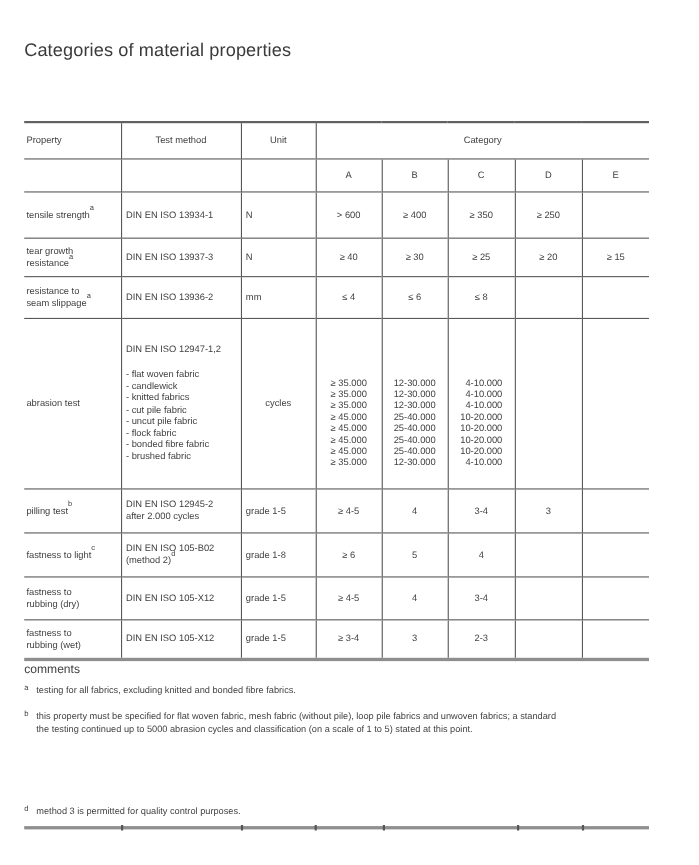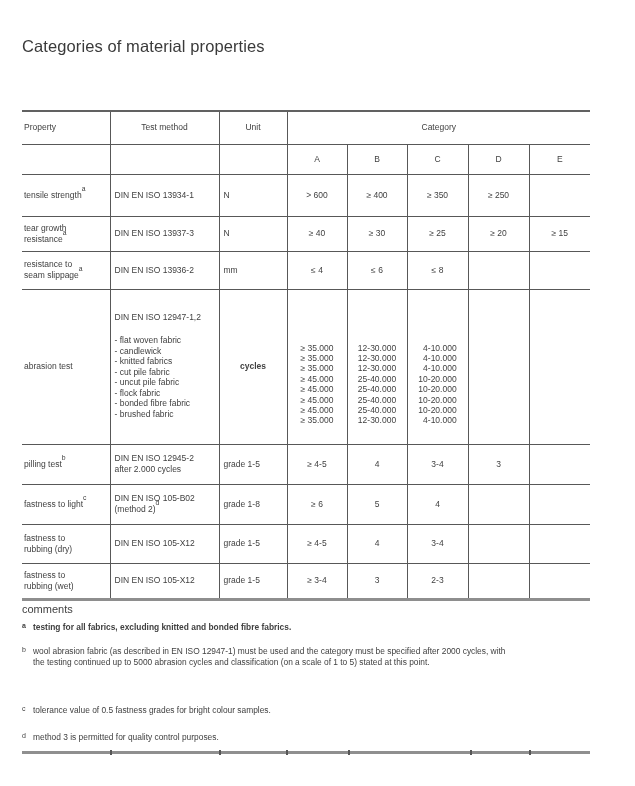--- a/index.html
+++ b/index.html
@@ -20,35 +20,35 @@
   .props td {
     border-left:1px solid #585858; border-top:1px solid #585858;
     vertical-align:middle; padding:1px 2px; line-height:11px; overflow:hidden;
   }
   .props tr.h1r td { border-top:none; }
   .props td.c0 { border-left:none; padding-left:2px; }
   .props td.hc { text-align:center; }
   .props td.hl { text-align:left; }
   .props td.m  { padding-left:4px;margin-top:43px; }
   .props td.u  { padding-left:4px; }
-  .props td.uc { text-align:center; padding-left:2px;font-weight:bold; }
+  .props td.uc { text-align:center; padding-left:2px; }
   .props td.v  { text-align:center; }
   sup.ts { font-size:6.8px; line-height:0; position:relative; top:-3px; }
   
   td.abr-m { vertical-align:top; padding-top:22px; }
   td.abr-m .t { line-height:10.5px; }
   td.abr-m .list { margin-top:13px; line-height:10.5px; }
   td.abr-u { vertical-align:middle; }
   td.abr-v { vertical-align:top; padding-top:53px; text-align:center; }
   td.abr-v .nums { display:inline-block; text-align:right; line-height:10.4px; }
   
   .comments { position:absolute; left:22px; top:603px; font-size:11px; }
   .fn { position:absolute; left:22px; padding-left:11px; font-size:8.4px; line-height:11.2px; white-space:nowrap; }
   .fn .mk { position:absolute; left:0; top:-2px; font-size:7px; }
-  .fn-a { top:622px;font-weight:bold; }
+  .fn-a { top:622px; }
   .fn-b { top:646px; }
   .fn-c { top:705px; }
   .fn-d { top:732px; }
   .stub { position:absolute; left:22px; top:751px; width:568px; height:3px; background:#8f8f8f; }
   .stub .tick { position:absolute; top:-1px; width:2px; height:5px; background:#565656; }
 </style>
 </head>
 <body>
 
 <div class="page">
@@ -255,28 +255,24 @@
 
   <div class="comments">comments</div>
 
   <div class="fn fn-a">
     <span class="mk">a</span>
     <div>testing for all fabrics, excluding knitted and bonded fibre fabrics.</div>
   </div>
 
   <div class="fn fn-b">
     <span class="mk">b</span>
-    <div>wool abrasion fabric (as described in EN ISO 12947-1) must be used and the category must be specified after 2000 cycles, with</div>
+    <div>this property must be specified for flat woven fabric, mesh fabric (without pile), loop pile fabrics and unwoven fabrics; a standard</div>
     <div>the testing continued up to 5000 abrasion cycles and classification (on a scale of 1 to 5) stated at this point.</div>
   </div>
 
-  <div class="fn fn-c">
-    <span class="mk">c</span>
-    <div>tolerance value of 0.5 fastness grades for bright colour samples.</div>
-  </div>
 
   <div class="fn fn-d">
     <span class="mk">d</span>
     <div>method 3 is permitted for quality control purposes.</div>
   </div>
 
   <div class="stub">
     <span class="tick" style="left:88px"></span>
     <span class="tick" style="left:197px"></span>
     <span class="tick" style="left:264px"></span>

